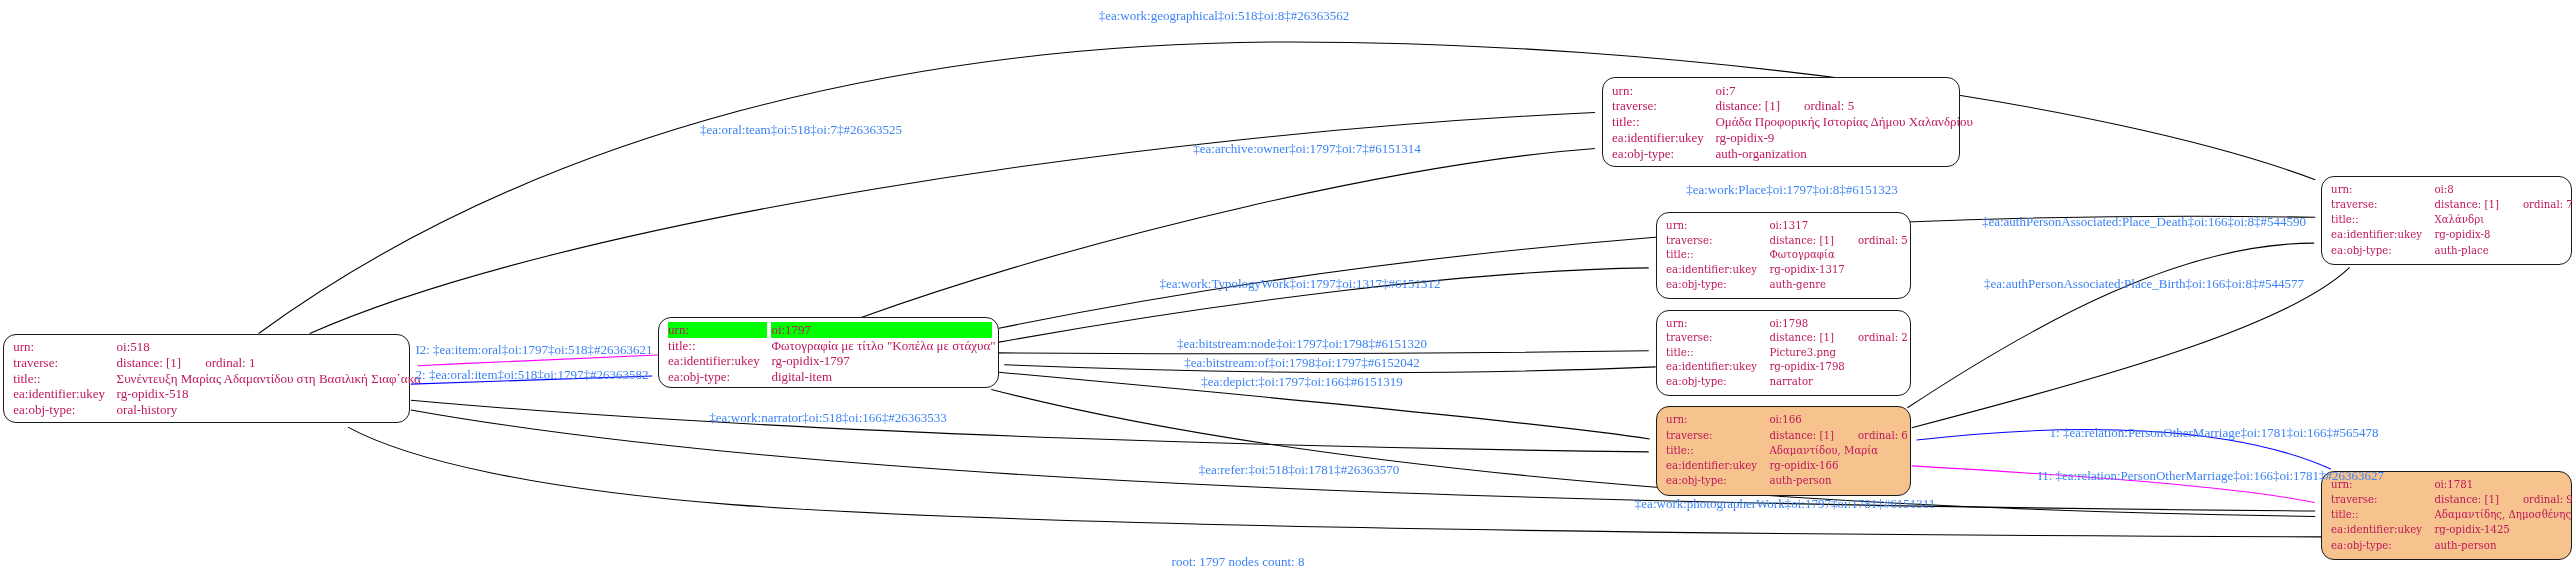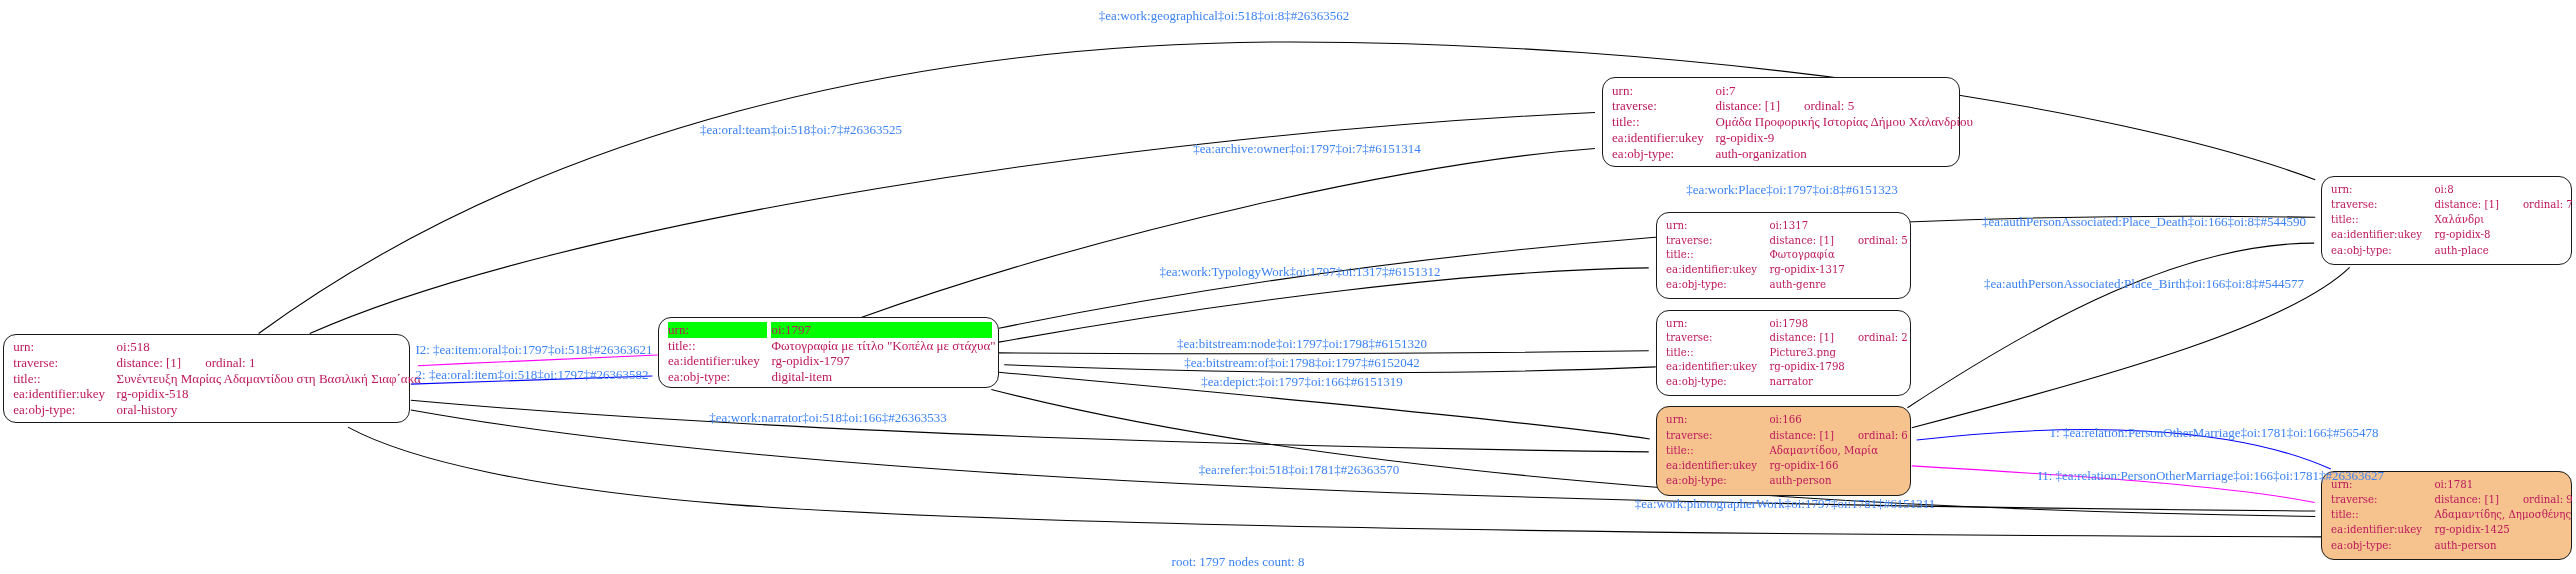--- a/index.html
+++ b/index.html
@@ -235,21 +235,21 @@
         <span class="nlab">ea:obj-type:</span>
         <span class="nval">auth-person</span>
       </div>
     </div>
 
   <div class="elabel" style="left:1224px;top:16px">‡ea:work:geographical‡oi:518‡oi:8‡#26363562</div>
   <div class="elabel" style="left:801px;top:130px">‡ea:oral:team‡oi:518‡oi:7‡#26363525</div>
   <div class="elabel" style="left:1307px;top:149px">‡ea:archive:owner‡oi:1797‡oi:7‡#6151314</div>
   <div class="elabel" style="left:1792px;top:190px">‡ea:work:Place‡oi:1797‡oi:8‡#6151323</div>
   <div class="elabel" style="left:2144px;top:222px">‡ea:authPersonAssociated:Place_Death‡oi:166‡oi:8‡#544590</div>
-  <div class="elabel" style="left:1300px;top:272px">‡ea:work:TypologyWork‡oi:1797‡oi:1317‡#6151312</div>
+  <div class="elabel" style="left:1300px;top:284px">‡ea:work:TypologyWork‡oi:1797‡oi:1317‡#6151312</div>
   <div class="elabel" style="left:2144px;top:284px">‡ea:authPersonAssociated:Place_Birth‡oi:166‡oi:8‡#544577</div>
   <div class="elabel" style="left:534px;top:350px">I2: ‡ea:item:oral‡oi:1797‡oi:518‡#26363621</div>
   <div class="elabel" style="left:532px;top:375px">2: ‡ea:oral:item‡oi:518‡oi:1797‡#26363582</div>
   <div class="elabel" style="left:1302px;top:344px">‡ea:bitstream:node‡oi:1797‡oi:1798‡#6151320</div>
   <div class="elabel" style="left:1302px;top:363px">‡ea:bitstream:of‡oi:1798‡oi:1797‡#6152042</div>
   <div class="elabel" style="left:1302px;top:382px">‡ea:depict:‡oi:1797‡oi:166‡#6151319</div>
   <div class="elabel" style="left:828px;top:418px">‡ea:work:narrator‡oi:518‡oi:166‡#26363533</div>
   <div class="elabel" style="left:2214px;top:433px">1: ‡ea:relation:PersonOtherMarriage‡oi:1781‡oi:166‡#565478</div>
   <div class="elabel" style="left:2211px;top:476px">I1: ‡ea:relation:PersonOtherMarriage‡oi:166‡oi:1781‡#26363627</div>
   <div class="elabel" style="left:1299px;top:470px">‡ea:refer:‡oi:518‡oi:1781‡#26363570</div>

